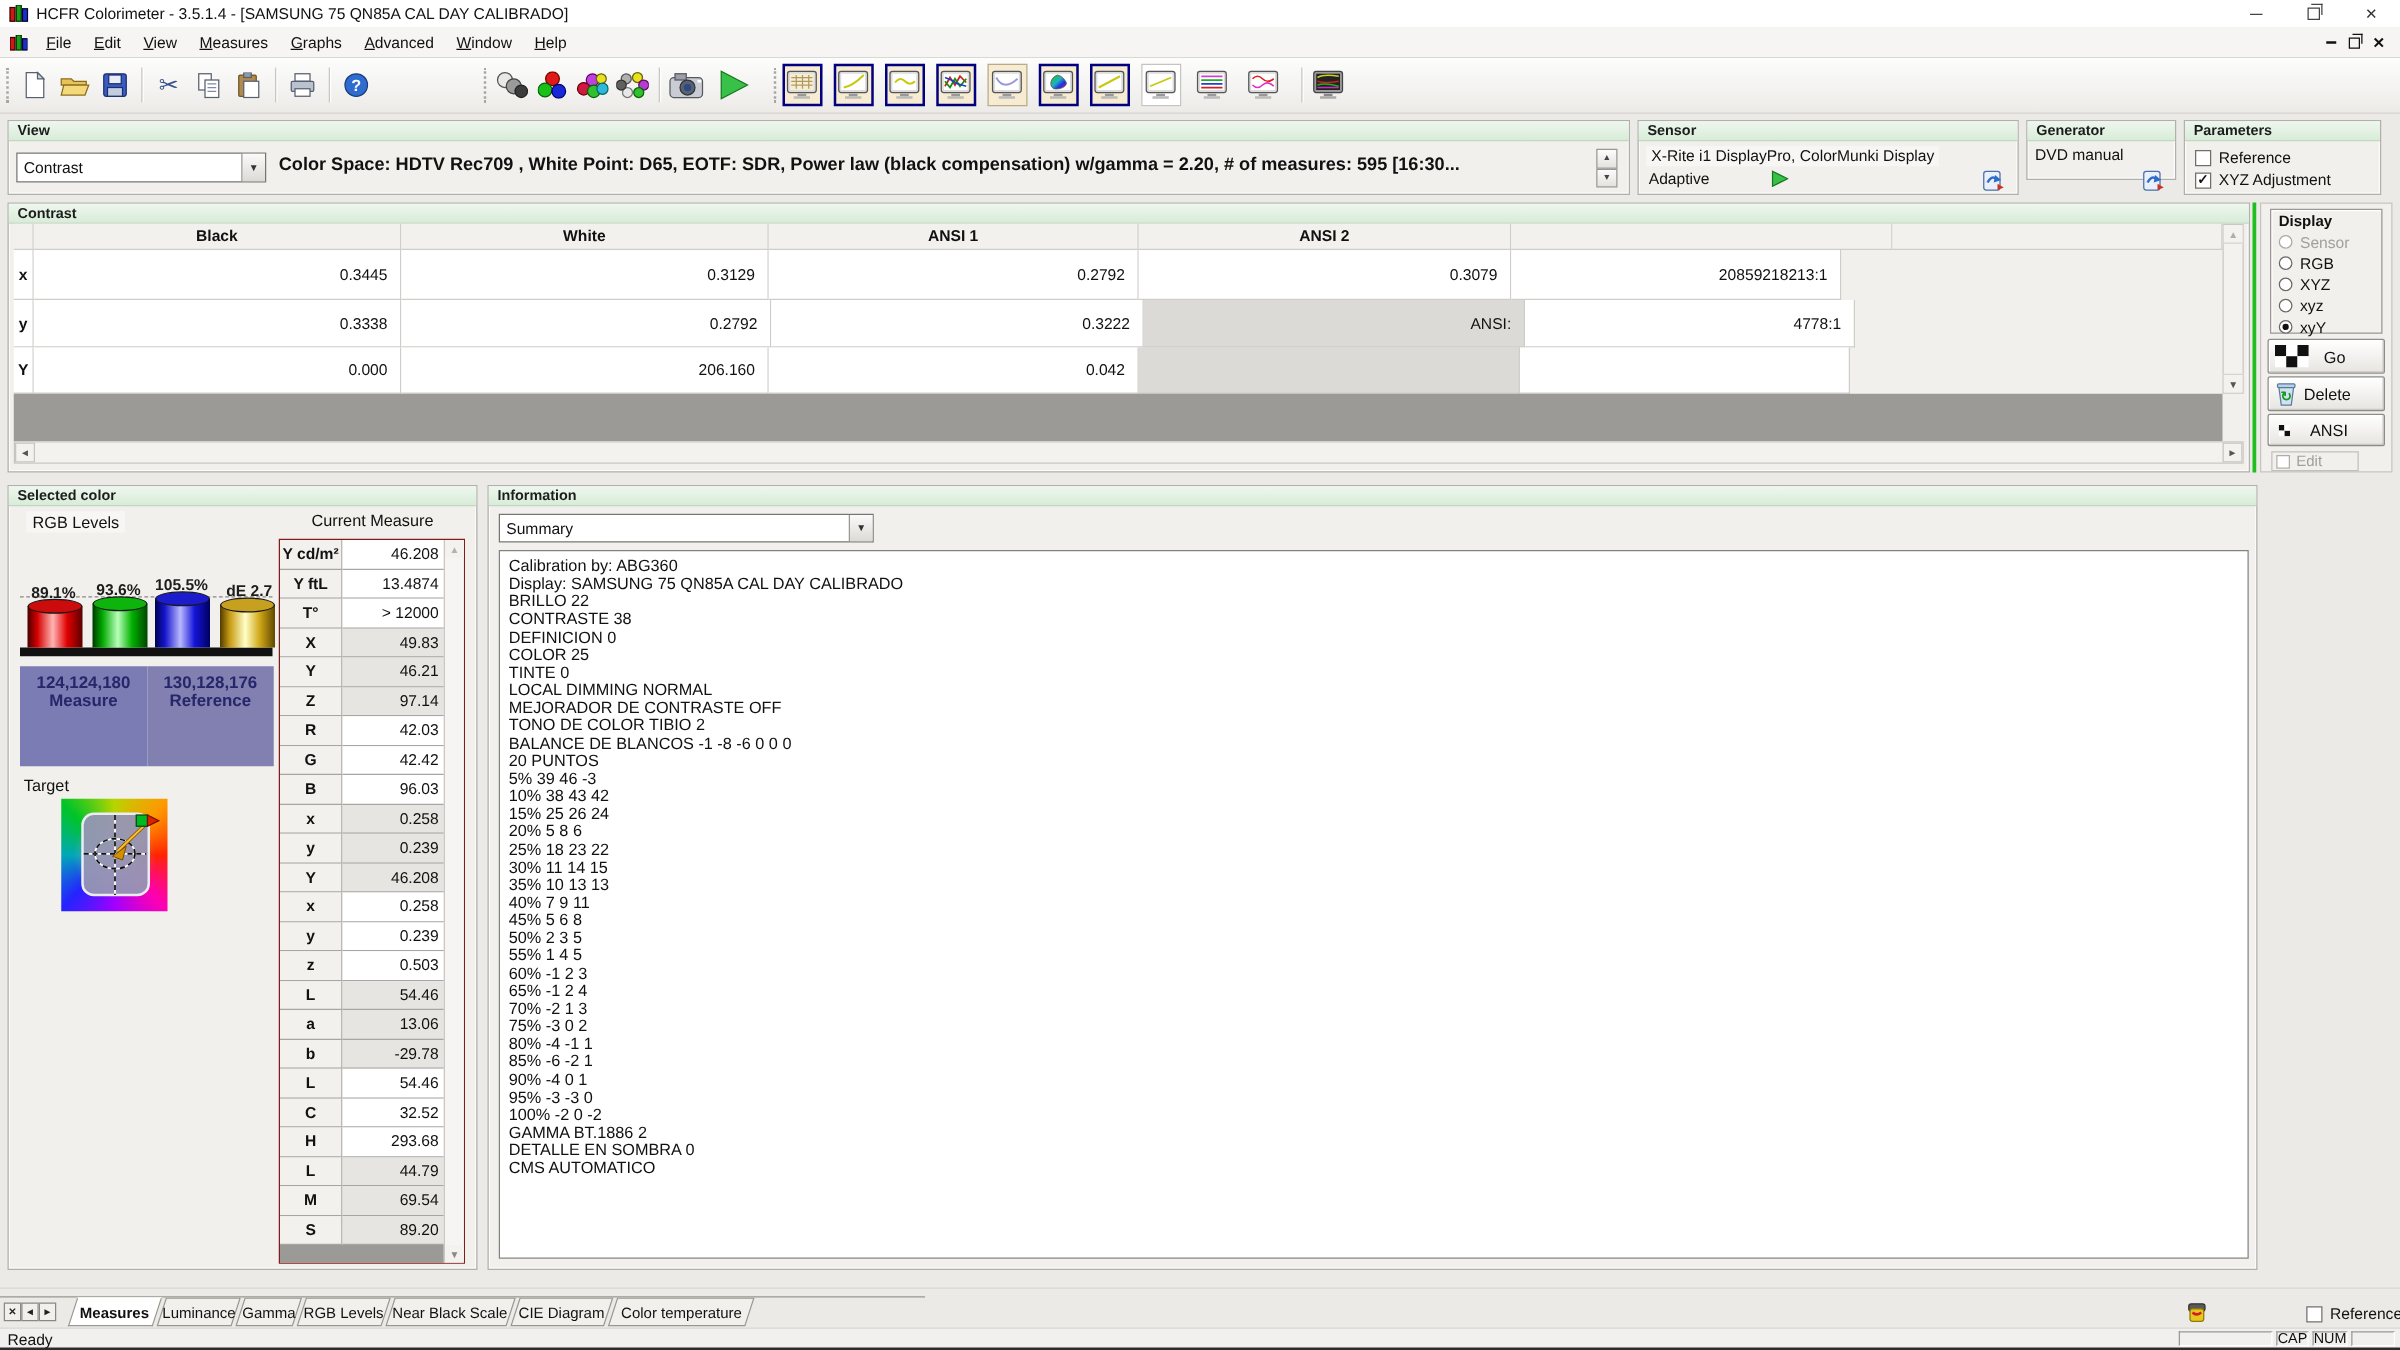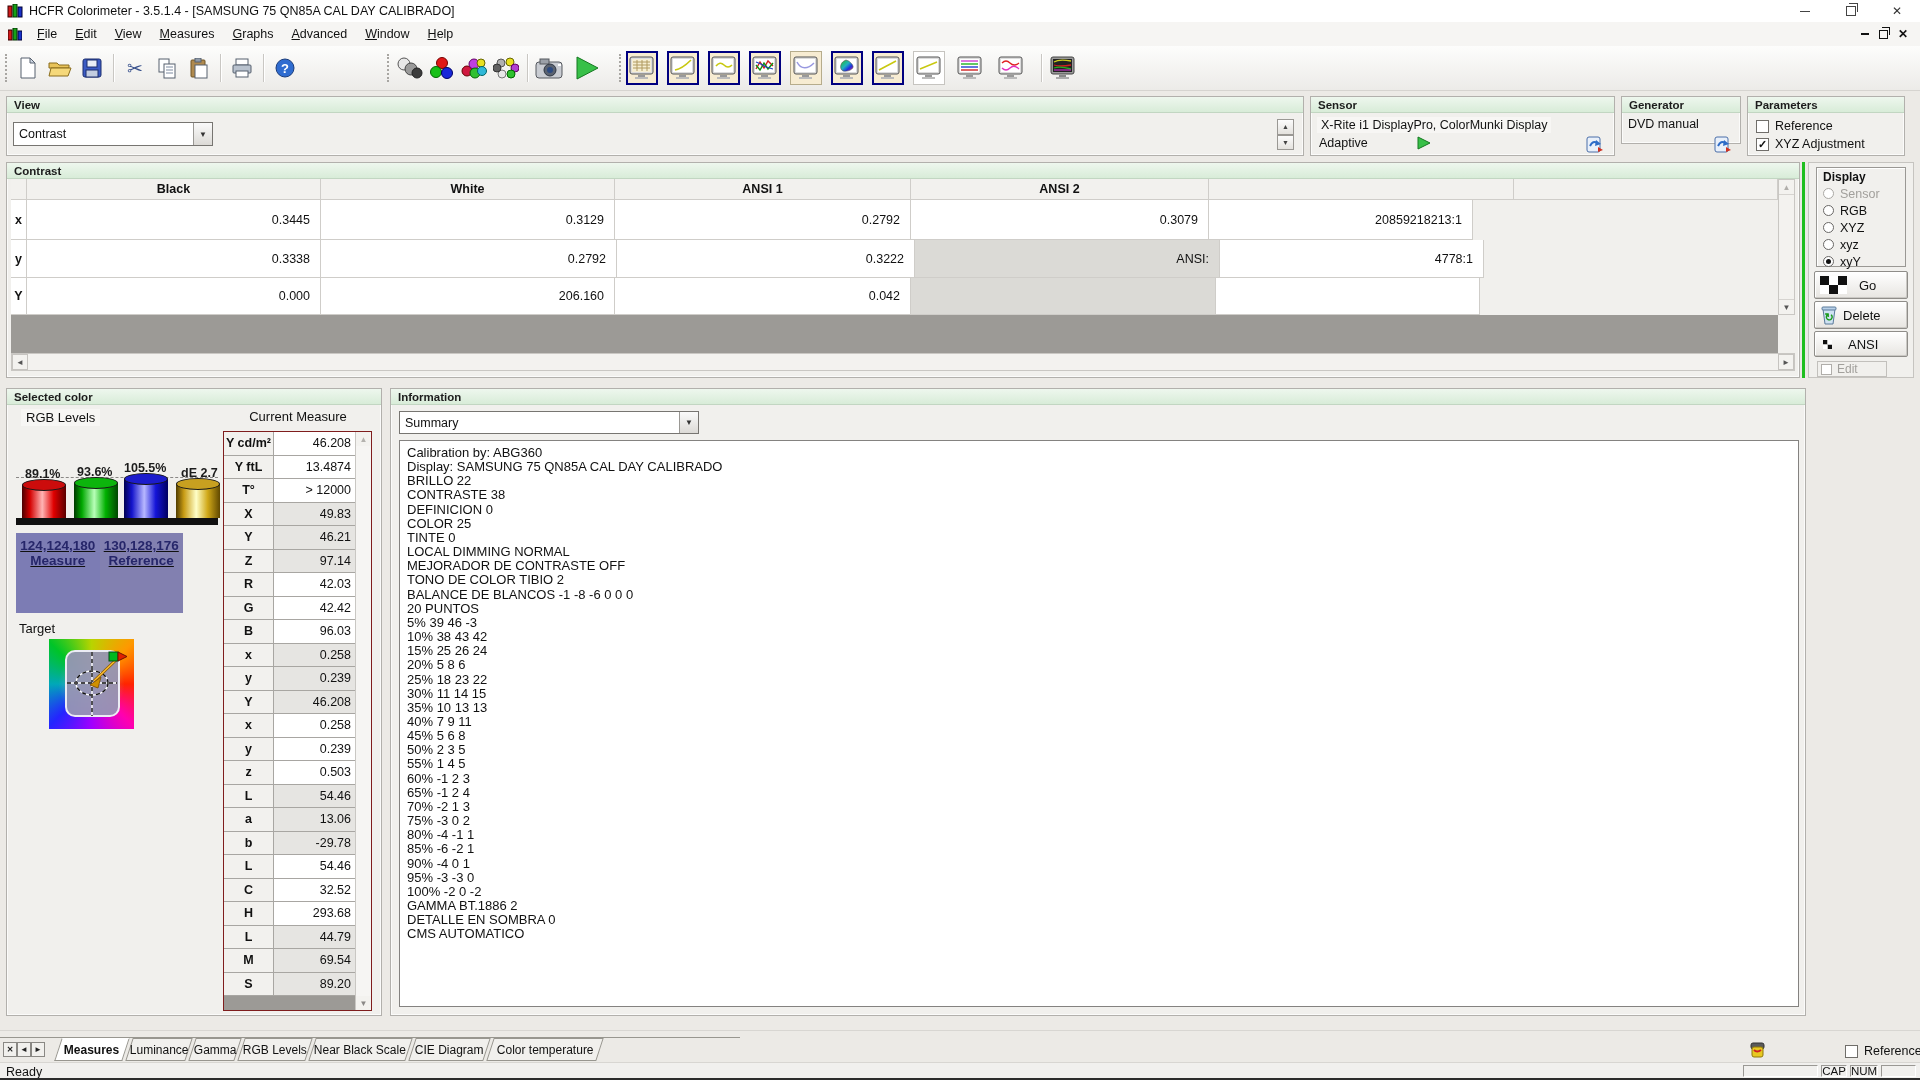--- a/index.html
+++ b/index.html
@@ -342,20 +342,21 @@
         </svg>
       </div>
   </div>
 
   <div class="panel" style="left:6px;top:96px;width:1298px;height:60px;">
     <div class="panel-h">View</div>
     <div class="combo" style="left:6px;top:25px;width:200px;height:24px;">
       <div class="cv">Contrast</div>
       <div class="carr">▼</div>
     </div>
+    <div style="position:absolute;left:216px;top:27px;width:1050px;font-size:14.5px;font-weight:bold;white-space:nowrap;overflow:hidden;">Color Space: HDTV Rec709 , White Point: D65, EOTF:  SDR, Power law (black compensation) w/gamma = 2.20, # of measures: 595 [16:30...</div>
     <div class="spin" style="left:1270px;top:22px;height:31px;">
       <div>▲</div>
       <div>▼</div>
     </div>
   </div>
 
   <div class="panel" style="left:1310px;top:96px;width:305px;height:60px;">
     <div class="panel-h">Sensor</div>
     <div style="position:absolute;left:6px;top:20px;font-size:12.5px;background:#f7f6f4;padding:1px 4px;">X-Rite i1 DisplayPro, ColorMunki Display</div>
     <div style="position:absolute;left:8px;top:39px;font-size:12.5px;">Adaptive</div>
@@ -527,21 +528,21 @@
       <div class="cyl" style="left:111px;width:44px;height:39px;background:linear-gradient(90deg,#000050,#1414cc 18%,#b8b8ff 46%,#1414d8 72%,#000060);">
           <div class="cap" style="background:#1c1ccc;"></div>
         </div>
       <div class="barlabel" style="left:111px;bottom:50px;">105.5%</div>
       <div class="cyl" style="left:163px;width:44px;height:34px;background:linear-gradient(90deg,#503c00,#c89c14 18%,#ffffc8 46%,#d0a818 72%,#604800);">
           <div class="cap" style="background:#c8a020;"></div>
         </div>
       <div class="barlabel" style="left:168px;bottom:45px;">dE 2.7</div>
     </div>
 
-    <div style="position:absolute;left:9px;top:144px;width:167px;height:80px;display:flex;text-decoration:underline;">
+    <div style="position:absolute;left:9px;top:144px;width:203px;height:80px;display:flex;">
       <div style="width:50%;background:#7c7cb4;text-align:center;color:#26266a;font-weight:bold;font-size:13.5px;padding-top:5px;box-sizing:border-box;">
         <div>124,124,180</div>
         <div>Measure</div>
       </div>
       <div style="width:50%;background:#8280b0;text-align:center;color:#26266a;font-weight:bold;font-size:13.5px;padding-top:5px;box-sizing:border-box;">
         <div>130,128,176</div>
         <div>Reference</div>
       </div>
     </div>
 

